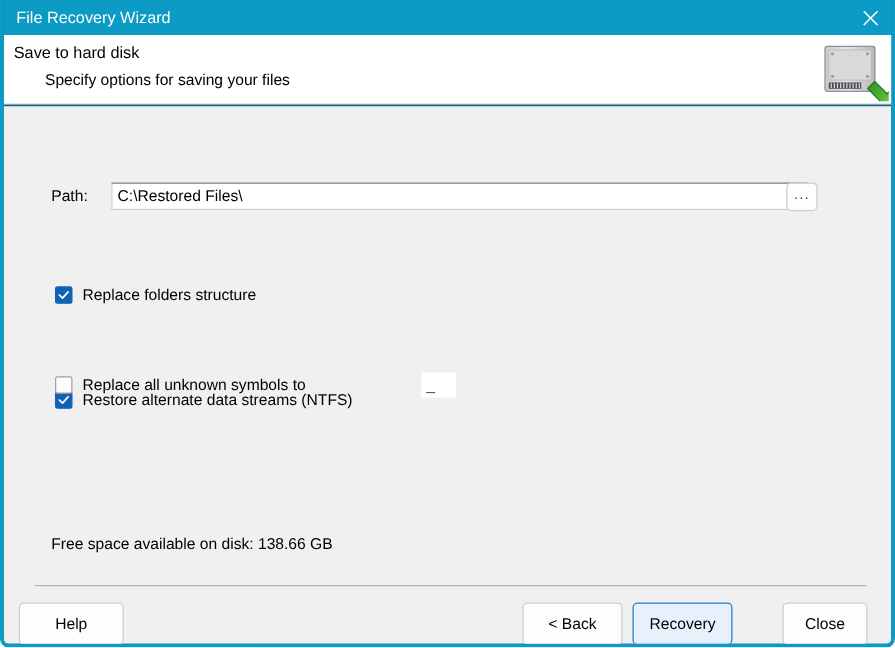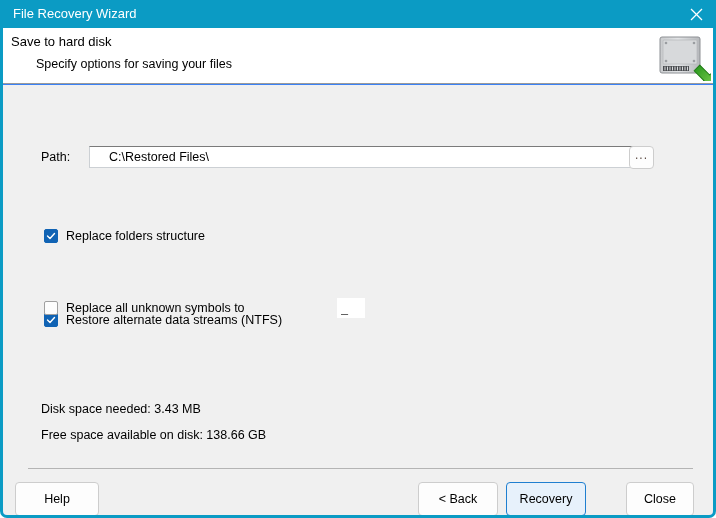--- a/index.html
+++ b/index.html
@@ -15,21 +15,21 @@
   }
 
   #window {
     position: relative;
     width: 716px;
     height: 518px;
     box-sizing: border-box;
     border: 3px solid #0b9bc4;
     border-top: none;
     border-radius: 0 0 7px 7px;
-    background: #3b82f6;
+    background: #0369a1;
     overflow: hidden;
   }
 
   
   #titlebar {
     position: absolute;
     left: 0; top: 0;
     width: 716px;
     height: 28px;
     background: #0b9bc4;
@@ -103,21 +103,21 @@
   }
   #path-input {
     position: absolute;
     left: 86px; top: 146px;
     width: 557px;
     height: 22px;
     box-sizing: border-box;
     background: #ffffff;
     border: 1px solid #ccd0d4;
     border-top-color: #7a7a7a;
-    padding: 0 19px;
+    padding: 0 4px;
     font-family: "Liberation Sans", sans-serif;
     font-size: 12.5px;
     color: #000;
     outline: none;
   }
   #browse-button {
     position: absolute;
     left: 626px; top: 146px;
     width: 25px;
     height: 23px;
@@ -316,21 +316,20 @@
     <span class="cb-label">Restore alternate data streams (NTFS)</span>
   </div>
 
   <div class="cb-row" id="cb-row-2">
     <span class="cb-box unchecked"></span>
     <span class="cb-label">Replace all unknown symbols to</span>
   </div>
 
   <input id="replace-input" type="text" value="_" style="">
 
-  <div class="info-line" id="info-0">Disk space needed: 3.43 MB</div>
   <div class="info-line" id="info-1">Free space available on disk: 138.66 GB</div>
 
   <div id="footer-sep"></div>
   <button class="btn" id="btn-help">Help</button>
   <button class="btn" id="btn-back">&lt; Back</button>
   <button class="btn default" id="btn-recovery">Recovery</button>
   <button class="btn" id="btn-close">Close</button>
 
 </div>
 

